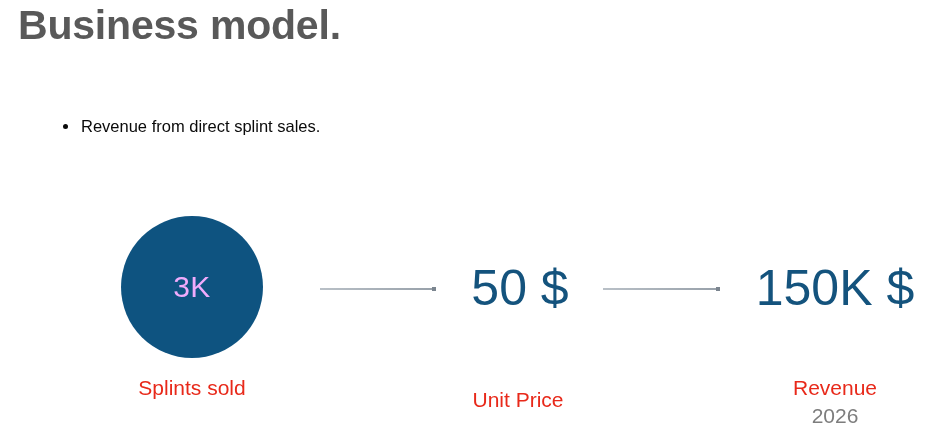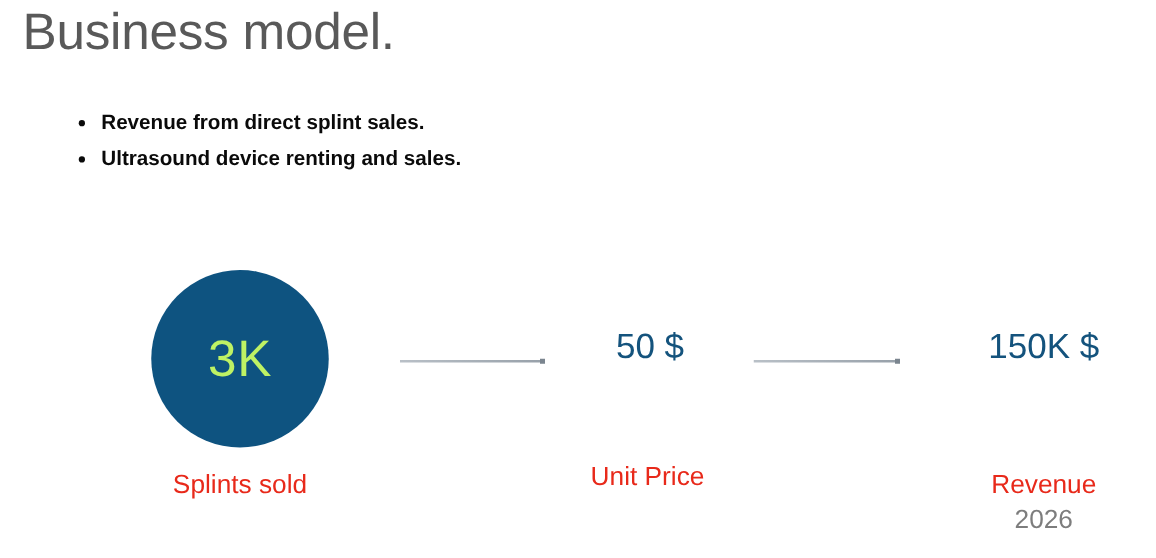--- a/index.html
+++ b/index.html
@@ -15,43 +15,44 @@
     font-family: "Liberation Sans", sans-serif;
     -webkit-font-smoothing: antialiased;
   }
 
   
   .slide-title {
     position: absolute;
     left: 18px;
     top: 2px;
     font-size: 41px;
-    font-weight: normal;
+    font-weight: bold;
     color: #595959;
     letter-spacing: -0.2px;
     white-space: nowrap;
   }
 
   
   .bullets {
     position: absolute;
     left: 60px;
     top: 84px;
     margin: 0;
     padding: 0;
     list-style: none;
   }
   .bullet-item {
     position: relative;
     padding-left: 21px;
     font-size: 16.5px;
-    font-weight: bold;
+    font-weight: normal;
     color: #0a0a0a;
     line-height: 29px;
     white-space: nowrap;
+    margin-top: 28px;
   }
   .bullet-item::before {
     content: "";
     position: absolute;
     left: 3px;
     top: 12px;
     width: 5px;
     height: 5px;
     border-radius: 50%;
     background: #0a0a0a;
@@ -72,22 +73,22 @@
     top: 216px;
     width: 142px;
     height: 142px;
     border-radius: 50%;
     background: #0e5380;
     display: flex;
     align-items: center;
     justify-content: center;
   }
   .metric-circle-value {
-    color: #bef264;
-    font-size: 41px;
+    color: #f0abfc;
+    font-size: 30px;
     line-height: 1;
     letter-spacing: 0.5px;
   }
 
   .connector {
     position: absolute;
     height: 2px;
     background: linear-gradient(to right, #b9c0c7, #97a0a9);
   }
   .connector::after {
@@ -98,21 +99,21 @@
     width: 4px;
     height: 4px;
     background: #7b858f;
   }
   .connector-1 { left: 320px; top: 288px; width: 116px; }
   .connector-2 { left: 603px; top: 288px; width: 117px; }
 
   .value-text {
     position: absolute;
     color: #14537d;
-    font-size: 28px;
+    font-size: 50px;
     line-height: 1;
     white-space: nowrap;
     text-align: center;
   }
   .value-unit-price { left: 432px; top: 263px; width: 176px; }
   .value-revenue   { left: 740px; top: 263px; width: 190px; }
 
   .caption {
     position: absolute;
     text-align: center;
@@ -122,31 +123,30 @@
     color: #e8291a;
     font-size: 21px;
     line-height: 27px;
   }
   .caption-sub {
     color: #7d7d7d;
     font-size: 21px;
     line-height: 29px;
   }
   .caption-splints { left: 92px; top: 374px; width: 200px; }
-  .caption-price   { left: 430px; top: 368px; width: 176px; }
+  .caption-price   { left: 430px; top: 386px; width: 176px; }
   .caption-revenue { left: 740px; top: 374px; width: 190px; }
 </style>
 </head>
 <body>
 
 <div class="slide-title">Business model.</div>
 
 <ul class="bullets">
   <li class="bullet-item">Revenue from direct splint sales.</li>
-  <li class="bullet-item">Ultrasound device renting and sales.</li>
 </ul>
 
 <div class="diagram">
 
   <div class="metric-circle">
     <span class="metric-circle-value">3K</span>
   </div>
 
   <div class="connector connector-1"></div>
 

